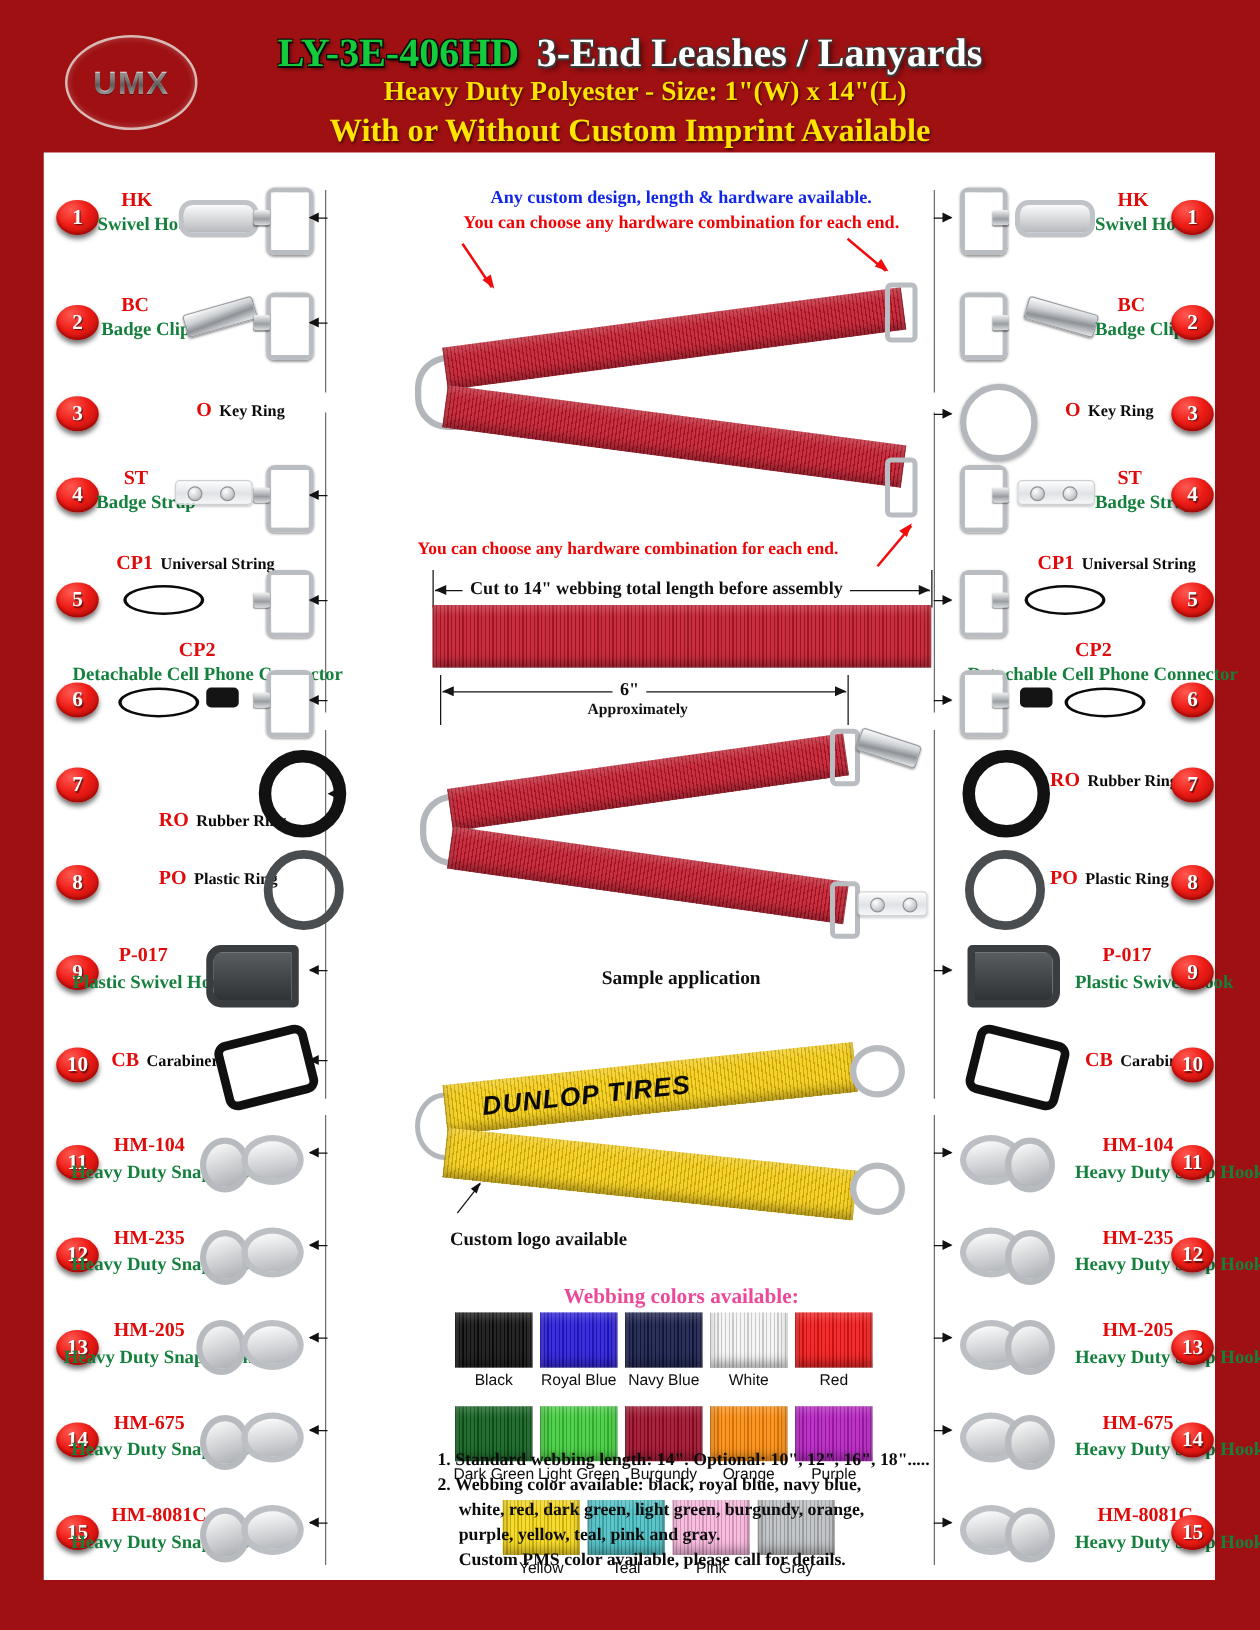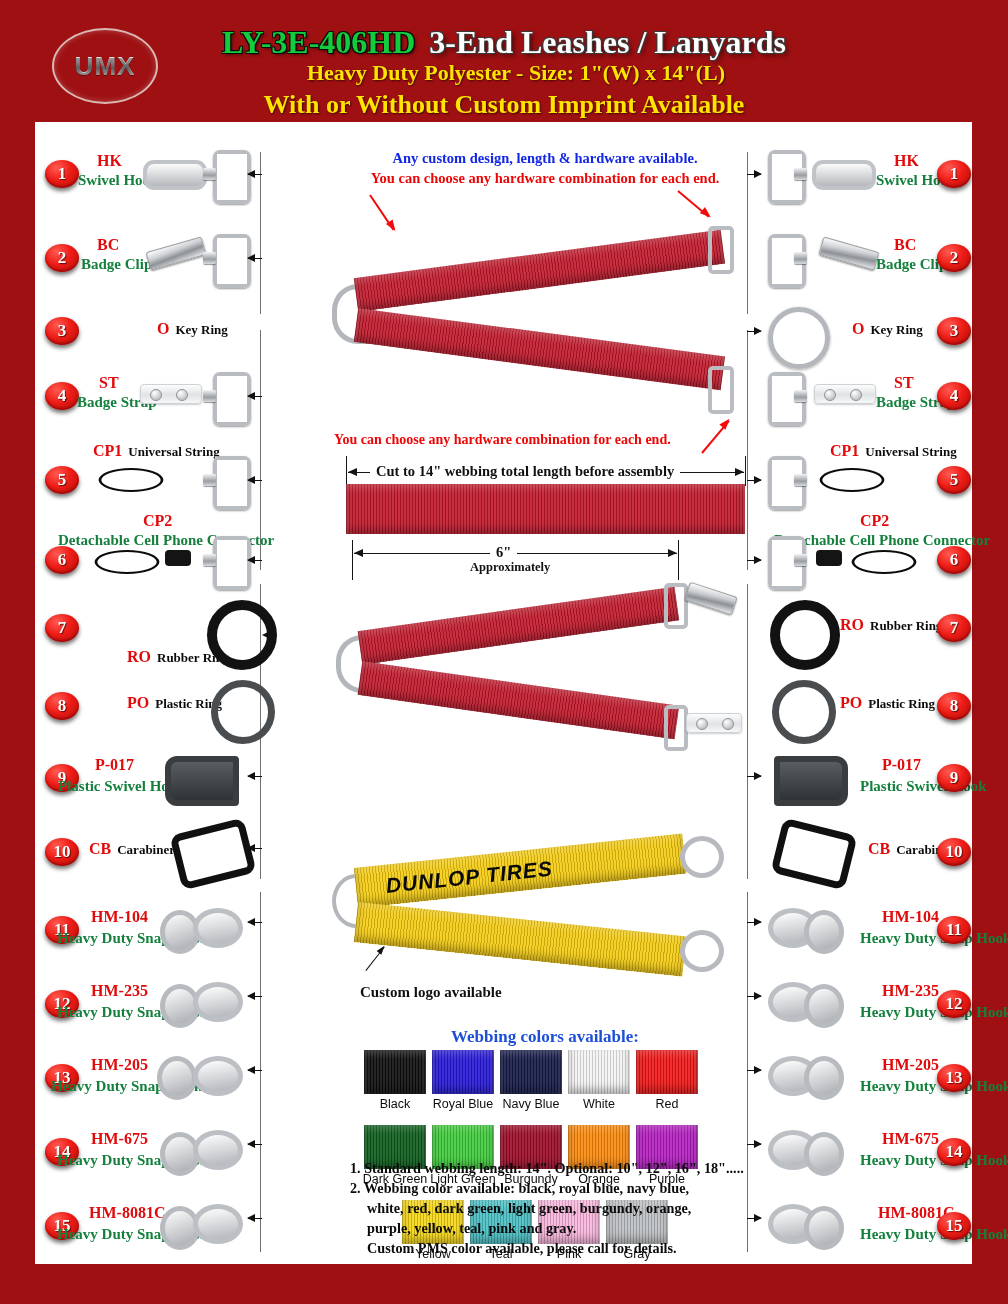--- a/index.html
+++ b/index.html
@@ -154,21 +154,21 @@
 
   
   .ptr{position:absolute;height:2px;background:#f30b0b;transform-origin:left center;}
   .ptr::after{content:"";position:absolute;right:-2px;top:-4px;
     border-top:4.5px solid transparent;border-bottom:4.5px solid transparent;border-left:11px solid #f30b0b;}
   .ptr-blk{position:absolute;height:1.4px;background:#111;transform-origin:left center;}
   .ptr-blk::after{content:"";position:absolute;right:-1px;top:-3.5px;
     border-top:3.5px solid transparent;border-bottom:3.5px solid transparent;border-left:9px solid #111;}
 
   
-  #swatch-title{position:absolute;width:100%;text-align:center;font-size:17px;font-weight:bold;color:#1d4ed8;}
+  #swatch-title{position:absolute;width:100%;text-align:center;font-size:17px;font-weight:bold;color:#ec4899;}
   .sw-row{position:absolute;display:flex;gap:14px;}
   .sw-cell{width:54px;display:flex;flex-direction:column;align-items:center;}
   .sw-box{width:62px;height:44px;}
   .sw-name{margin-top:3px;font-family:"Liberation Sans",sans-serif;
     font-size:12.5px;color:#0d0d0d;white-space:nowrap;}
 
   
   #notes{position:absolute;left:20px;width:400px;font-size:14.2px;color:#0b0b0b;
     font-weight:bold;line-height:20px;}
   #notes .n-line{white-space:nowrap;}
@@ -531,20 +531,21 @@
     <div style="position:absolute;left:0;top:455px;width:430px;height:190px;">
       <div style="position:absolute;left:6px;top:58px;width:34px;height:48px;border:5px solid #b3b6ba;border-radius:26px 4px 4px 26px;"></div>
       <div class="webbing red-web" style="position:absolute;left:30px;top:54px;width:320px;height:34px;transform:rotate(-8deg);transform-origin:left center;"></div>
       <div class="webbing red-web" style="position:absolute;left:30px;top:84px;width:320px;height:34px;transform:rotate(8deg);transform-origin:left center;"></div>
       <div style="position:absolute;left:334px;top:6px;width:16px;height:38px;border:4px solid #b9bcc0;border-radius:5px;"></div>
       <div class="badge-clip" style="position:absolute;left:356px;top:12px;transform:rotate(18deg);width:48px;"></div>
       <div style="position:absolute;left:334px;top:128px;width:16px;height:38px;border:4px solid #b9bcc0;border-radius:5px;"></div>
       <div class="badge-strap" style="position:absolute;left:356px;top:136px;width:54px;"></div>
     </div>
 
+    <div class="c-text blk" style="top:652px;font-size:15.5px;">Sample application</div>
 
     <div style="position:absolute;left:0;top:700px;width:430px;height:160px;">
       <div style="position:absolute;left:2px;top:52px;width:40px;height:46px;border:4px solid #b3b6ba;border-radius:50%;"></div>
       <div class="webbing yel-web" style="position:absolute;left:26px;top:46px;width:330px;height:40px;transform:rotate(-6deg);transform-origin:left center;"></div>
       <div class="webbing yel-web" style="position:absolute;left:26px;top:80px;width:330px;height:40px;transform:rotate(6deg);transform-origin:left center;"></div>
       <div style="position:absolute;left:56px;top:52px;font-family:'Liberation Sans',sans-serif;font-weight:bold;
                   font-style:italic;font-size:21px;color:#0a0a0a;letter-spacing:1px;transform:rotate(-6deg);
                   transform-origin:left center;">DUNLOP TIRES</div>
       <div style="position:absolute;left:350px;top:14px;width:34px;height:32px;border:5px solid #b7babe;border-radius:50%;"></div>
       <div style="position:absolute;left:350px;top:108px;width:34px;height:32px;border:5px solid #b7babe;border-radius:50%;"></div>

